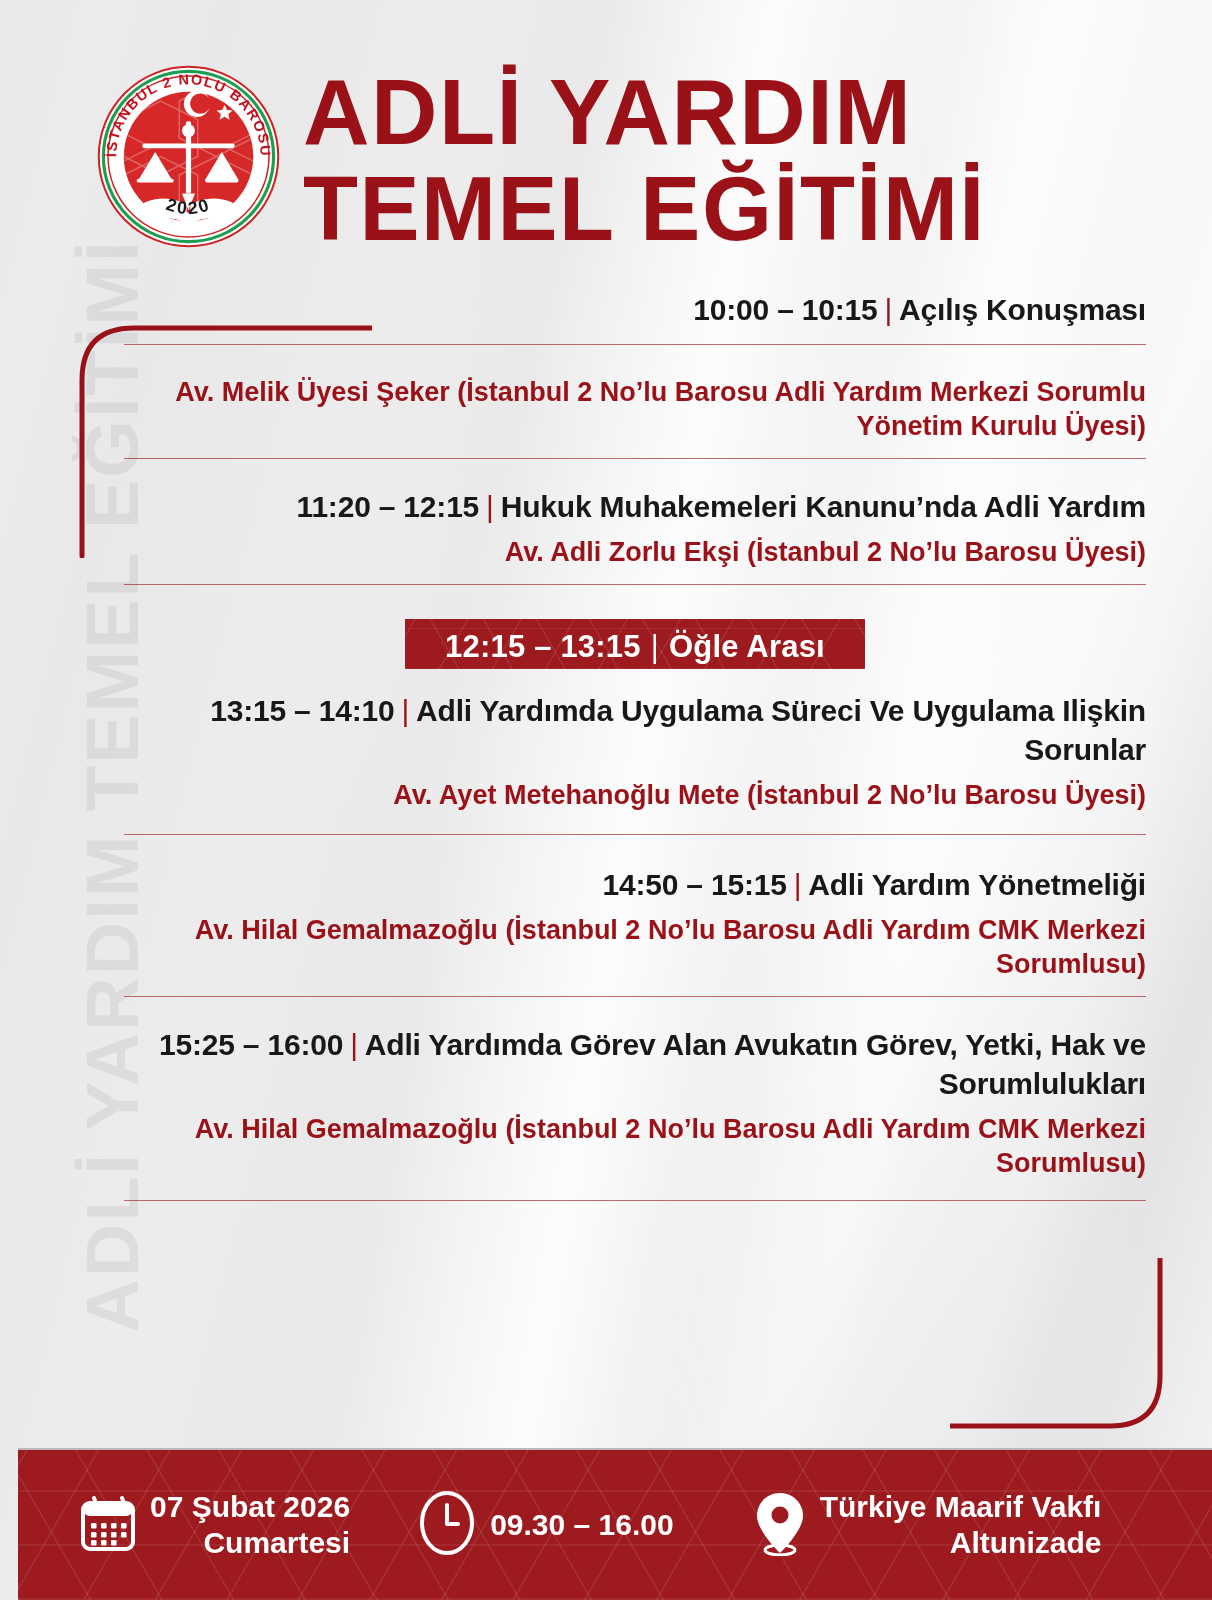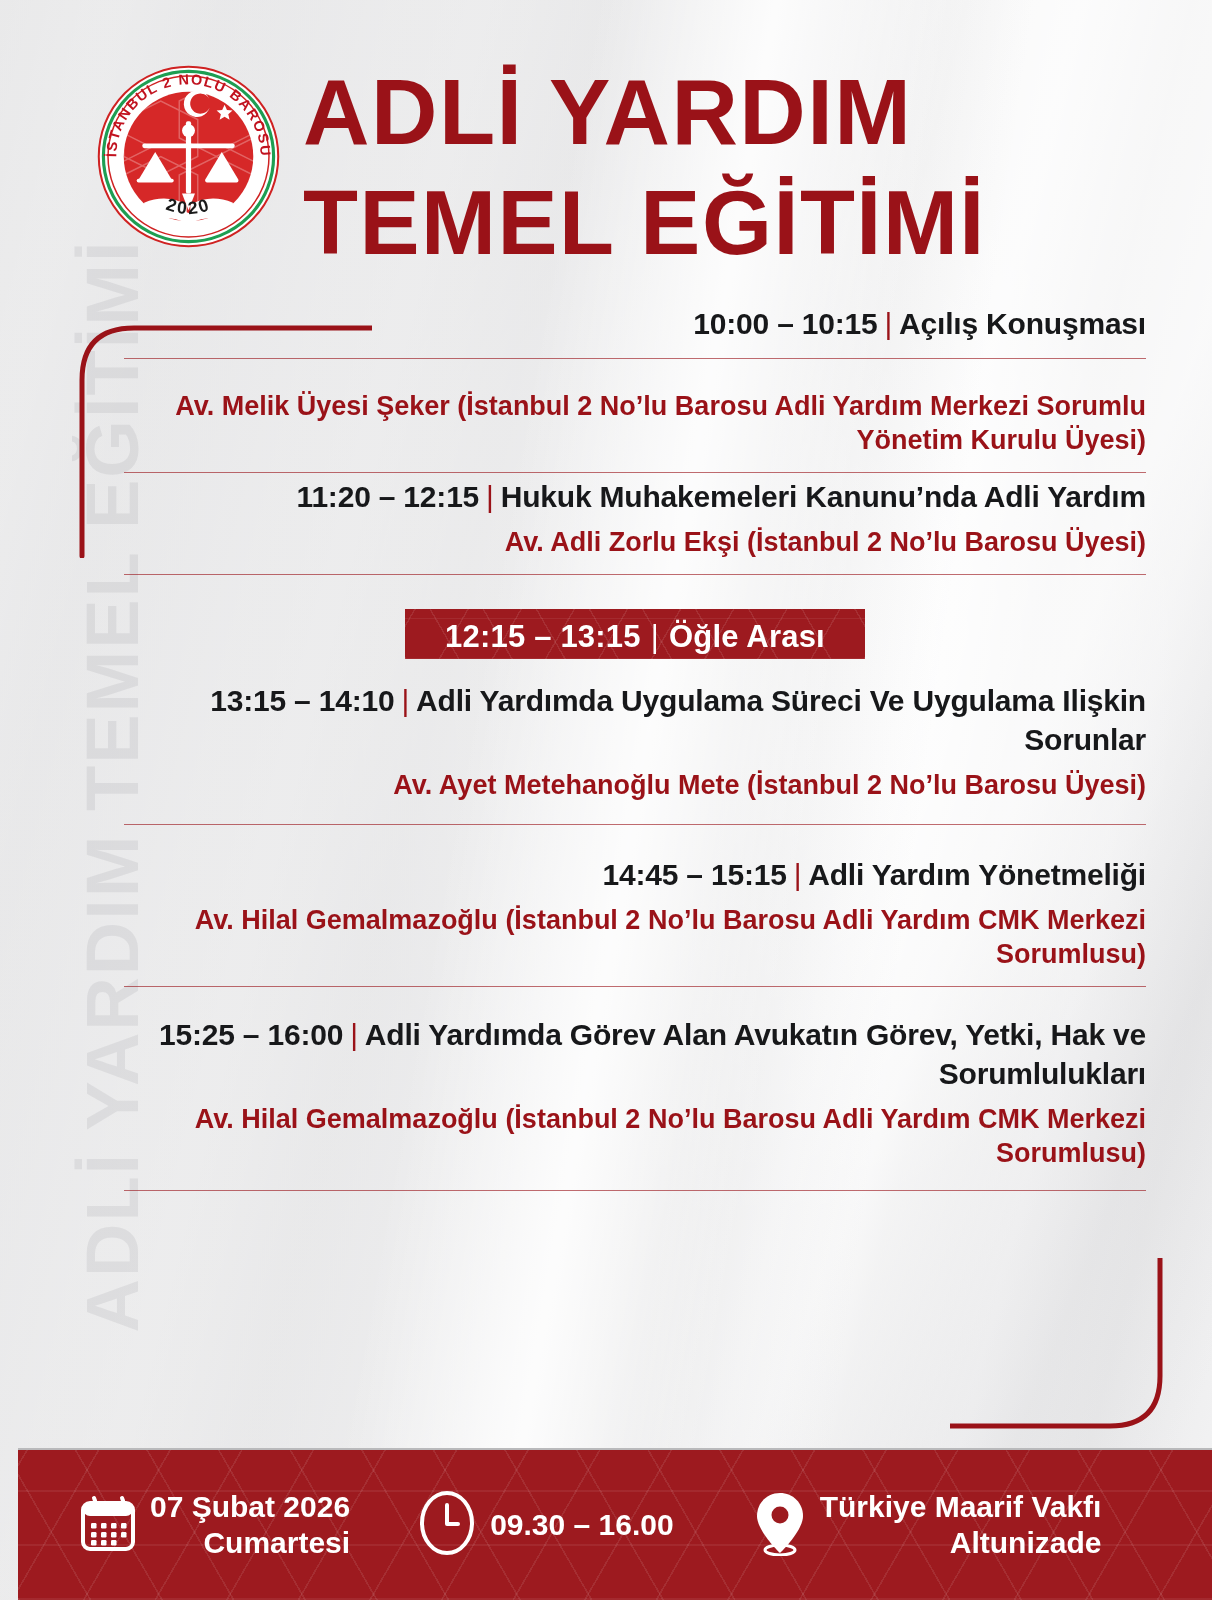--- a/index.html
+++ b/index.html
@@ -90,21 +90,21 @@
   }
 
   .title-line {
     color: #9a1218;
     font-weight: 800;
     font-size: 92px;
     line-height: 1.02;
     letter-spacing: 1.5px;
     white-space: nowrap;
   }
-  .title-line.l2 { font-size: 90px; margin-top: 18px; }
+  .title-line.l2 { font-size: 90px; margin-top: 4px; }
 
   
   .bracket-tl, .bracket-br {
     position: absolute;
     z-index: 2;
     pointer-events: none;
   }
   .bracket-tl { left: 72px; top: 318px; }
   .bracket-br { left: 950px; top: 1258px; }
 
@@ -290,21 +290,21 @@
     </div>
 
     <div class="item" style="margin-top:26px;">
       <div class="item-speaker">
         <span>Av. Melik Üyesi Şeker</span>
         <span class="org">(İstanbul 2 No’lu Barosu Adli Yardım Merkezi Sorumlu Yönetim Kurulu Üyesi)</span>
       </div>
       <div class="divider"></div>
     </div>
 
-    <div class="item indent-more" style="">
+    <div class="item indent-more" style="margin-top:24px;">
       <div class="item-title">
         <span class="time">11:20 – 12:15</span><span class="pipe">|</span><span class="topic">Hukuk Muhakemeleri Kanunu’nda Adli Yardım</span>
       </div>
       <div class="item-speaker">
         <span>Av. Adli Zorlu Ekşi</span>
         <span class="org">(İstanbul 2 No’lu Barosu Üyesi)</span>
       </div>
       <div class="divider"></div>
     </div>
 
@@ -320,21 +320,21 @@
       </div>
       <div class="item-speaker">
         <span>Av. Ayet Metehanoğlu Mete</span>
         <span class="org">(İstanbul 2 No’lu Barosu Üyesi)</span>
       </div>
       <div class="divider" style="margin-top:22px;"></div>
     </div>
 
     <div class="item indent-more" style="margin-top:26px;">
       <div class="item-title">
-        <span class="time">14:45 – 15:15</span><span class="pipe">|</span><span class="topic">Adli Yardım Yönetmeliği</span>
+        <span class="time">14:50 – 15:15</span><span class="pipe">|</span><span class="topic">Adli Yardım Yönetmeliği</span>
       </div>
       <div class="item-speaker">
         <span>Av. Hilal Gemalmazoğlu</span>
         <span class="org">(İstanbul 2 No’lu Barosu Adli Yardım CMK Merkezi Sorumlusu)</span>
       </div>
       <div class="divider"></div>
     </div>
 
     <div class="item indent-more" style="margin-top:24px;">
       <div class="item-title">

